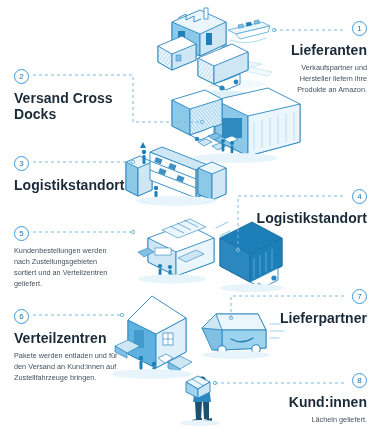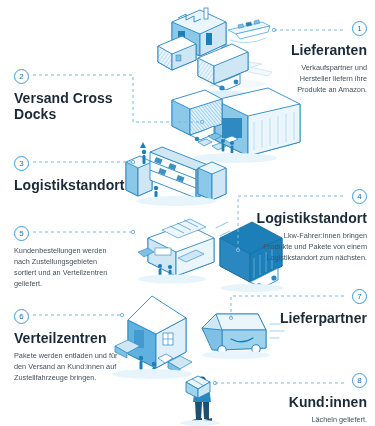--- a/index.html
+++ b/index.html
@@ -351,23 +351,20 @@
       <span class="badge">3</span>
     </div>
     <div class="title">Logistikstandort</div>
   </div>
 
   <div class="step right" id="step4">
     <div class="badge-row">
       <span class="badge">4</span>
     </div>
     <div class="title">Logistikstandort</div>
-    <div class="body">Lkw-Fahrer:innen bringen
-Produkte und Pakete von einem
-Logistikstandort zum nächsten.</div>
   </div>
 
   <div class="step left" id="step5">
     <div class="badge-row">
       <span class="badge">5</span>
     </div>
     <div class="body">Kundenbestellungen werden
 nach Zustellungsgebieten
 sortiert und an Verteilzentren
 geliefert.</div>

